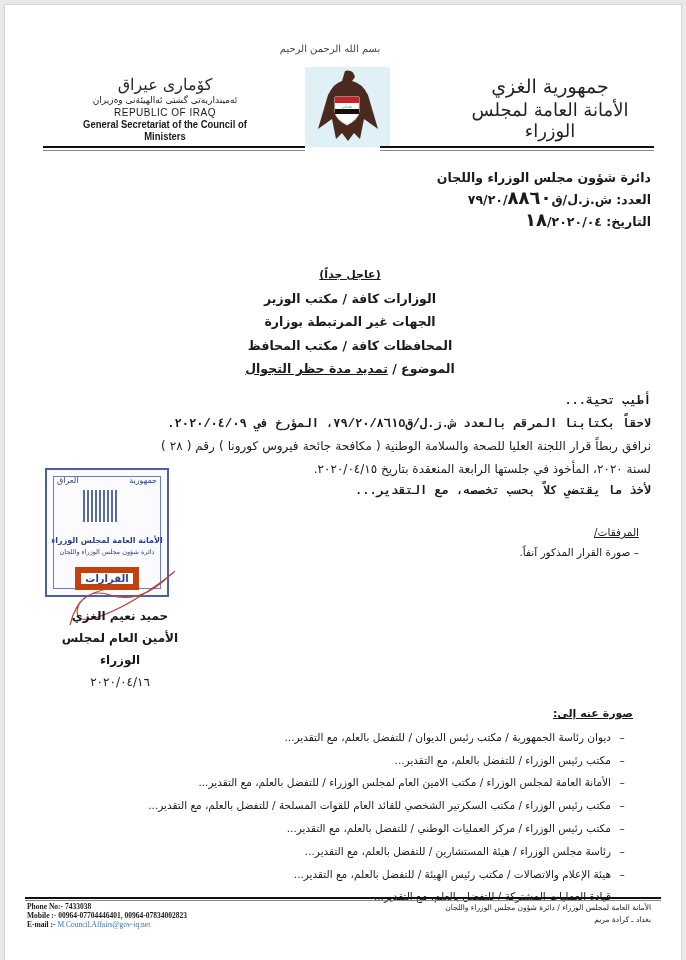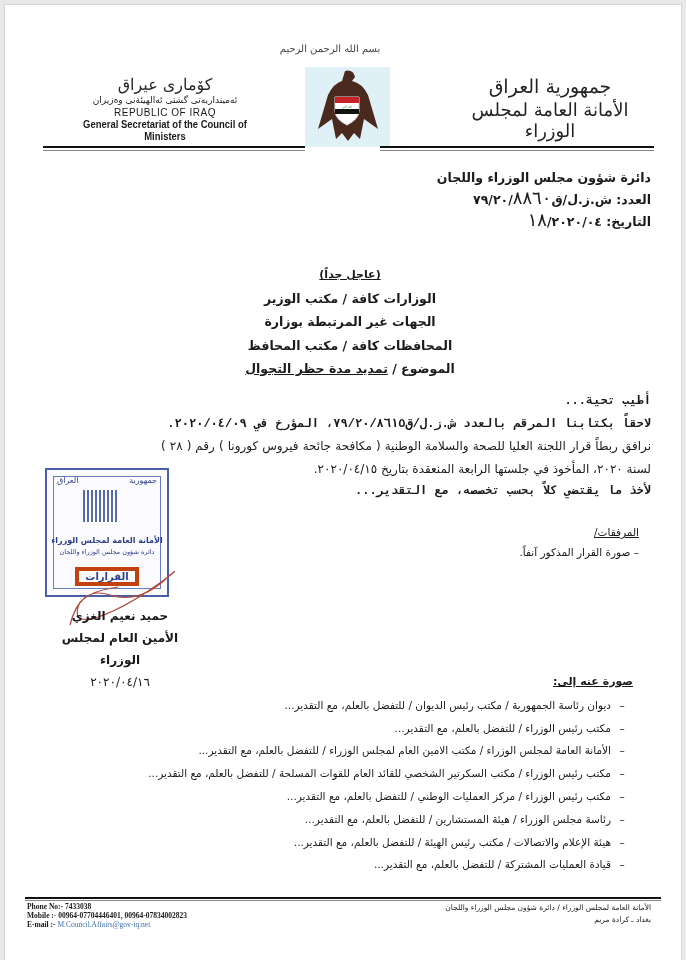--- a/index.html
+++ b/index.html
@@ -15,40 +15,40 @@
   .hdr-left .gen { font-family:"Liberation Sans", sans-serif; font-size:10.5px; font-weight:bold; transform:scaleX(0.9); }
   .hdr-right { left:440px; top:70px; width:210px; text-align:center; direction:rtl; font-family:"DejaVu Serif", serif; }
   .hdr-right .t1 { font-size:19px; color:#222; }
   .hdr-right .t2 { font-size:18px; color:#222; margin-top:2px; }
   .eagle { left:300px; top:62px; width:85px; height:80px; background:#dff0f6; }
   .rule-l { left:38px; top:141px; width:262px; height:2px; background:#111; }
   .rule-l2 { left:38px; top:145px; width:262px; height:1px; background:#888; }
   .rule-r { left:375px; top:141px; width:274px; height:2px; background:#111; }
   .rule-r2 { left:375px; top:145px; width:274px; height:1px; background:#888; }
   .meta { right:30px; top:163px; width:300px; font-weight:bold; font-size:12.5px; line-height:20px; }
-  .meta .num { font-weight:normal; font-size:18px; }
+  .meta .num { font-weight:bold; font-size:18px; }
   .recip { left:180px; top:258px; width:330px; text-align:center; direction:rtl; font-weight:bold; font-size:12.5px; line-height:23.5px; }
   .recip .urgent { font-size:11px; text-decoration:underline; }
   .recip .subj-val { text-decoration:underline; }
   .body { right:30px; top:385px; width:490px; font-size:12px; line-height:22.5px; }
   .body .b { font-weight:bold;font-family:Liberation Mono, monospace; }
   .body .j { text-align:justify; text-align-last:right; }
   .attach { right:42px; top:517px; width:300px; font-size:10.5px; line-height:20px; }
   .attach .t { text-decoration:underline; font-weight:normal; }
   .stamp { left:40px; top:463px; width:120px; height:125px; border:2px solid #4a5fa8; background:#fbfbfe; }
   .stamp .in { position:absolute; left:6px; top:6px; right:6px; bottom:6px; border:1px solid #6a7cc0; }
   .stamp .top { position:absolute; top:6px; left:0; right:0; display:flex; justify-content:space-between; padding:0 10px; font-size:8px; color:#2b3f8f; direction:rtl; }
   .stamp .emb { position:absolute; left:36px; top:20px; width:36px; height:32px; background:repeating-linear-gradient(90deg,#3b50a0 0 2px,#fff 2px 4px); opacity:0.85; }
   .stamp .l1 { position:absolute; top:66px; left:0; right:0; text-align:center; font-size:8px; font-weight:bold; color:#2b3f8f; direction:rtl; }
   .stamp .l2 { position:absolute; top:78px; left:0; right:0; text-align:center; font-size:6.5px; color:#2b3f8f; direction:rtl; }
-  .stamp .l3 { position:absolute; top:97px; left:28px; right:28px; text-align:center; font-size:10px; font-weight:bold; color:#2b3f8f; border:4px solid #c2410c; direction:rtl; }
+  .stamp .l3 { position:absolute; top:97px; left:28px; right:28px; text-align:center; font-size:10px; font-weight:bold; color:#2b3f8f; border:6px solid #c2410c; direction:rtl; }
   .sign { left:40px; top:600px; width:150px; text-align:center; direction:rtl; font-weight:bold; font-size:12px; line-height:22px; }
   .sign .date { font-weight:normal; }
   .scribble { left:45px; top:560px; width:160px; height:70px; }
-  .cc { right:48px; top:666px; width:520px; font-size:10.5px; line-height:22.8px; }
+  .cc { right:48px; top:698px; width:520px; font-size:10.5px; line-height:22.8px; }
   .cc .t { text-decoration:underline; font-weight:bold; font-size:11px; }
   .cc .it::before { content:"–"; display:inline-block; width:22px; text-align:center; }
   .foot-rule { left:20px; top:892px; width:636px; height:2px; background:#111; }
   .foot-rule2 { left:20px; top:895px; width:636px; height:1px; background:#888; }
   .foot-l { left:22px; top:897px; width:420px; font-family:"Liberation Serif", serif; font-size:7.5px; line-height:9px; font-weight:bold; }
   .foot-l .mail { color:#3a6fb0; font-weight:normal; }
   .foot-r { right:30px; top:897px; width:230px; font-size:7.5px; line-height:12px; }
 </style>
 </head>
 <body>
@@ -68,21 +68,21 @@
     <svg width="85" height="80" viewBox="0 0 85 80">
       <path d="M40 4 q8 -2 10 6 l-3 4 q10 2 16 14 l10 34 l-14 -10 l-4 20 l-6 -6 l-6 8 l-6 -8 l-6 6 l-4 -20 l-14 10 l10 -34 q6 -12 14 -14 z" fill="#4a2a1e"></path>
       <path d="M30 30 h24 v14 q0 8 -12 14 q-12 -6 -12 -14 z" fill="#fff" stroke="#ddd" stroke-width="1"></path>
       <rect x="30" y="30" width="24" height="6" fill="#c8232b"></rect>
       <rect x="30" y="42" width="24" height="5" fill="#111"></rect>
       <text x="42" y="41" font-size="3" text-anchor="middle" fill="#2a7a2a">الله أكبر</text>
     </svg>
   </div>
 
   <div class="abs hdr-right">
-    <div class="t1">جمهورية العراق</div>
+    <div class="t1">جمهورية الغزي</div>
     <div class="t2">الأمانة العامة لمجلس الوزراء</div>
   </div>
 
   <div class="abs rule-l"></div>
   <div class="abs rule-l2"></div>
   <div class="abs rule-r"></div>
   <div class="abs rule-r2"></div>
 
   <div class="abs meta rtl">
     <div>دائرة شؤون مجلس الوزراء واللجان</div>

